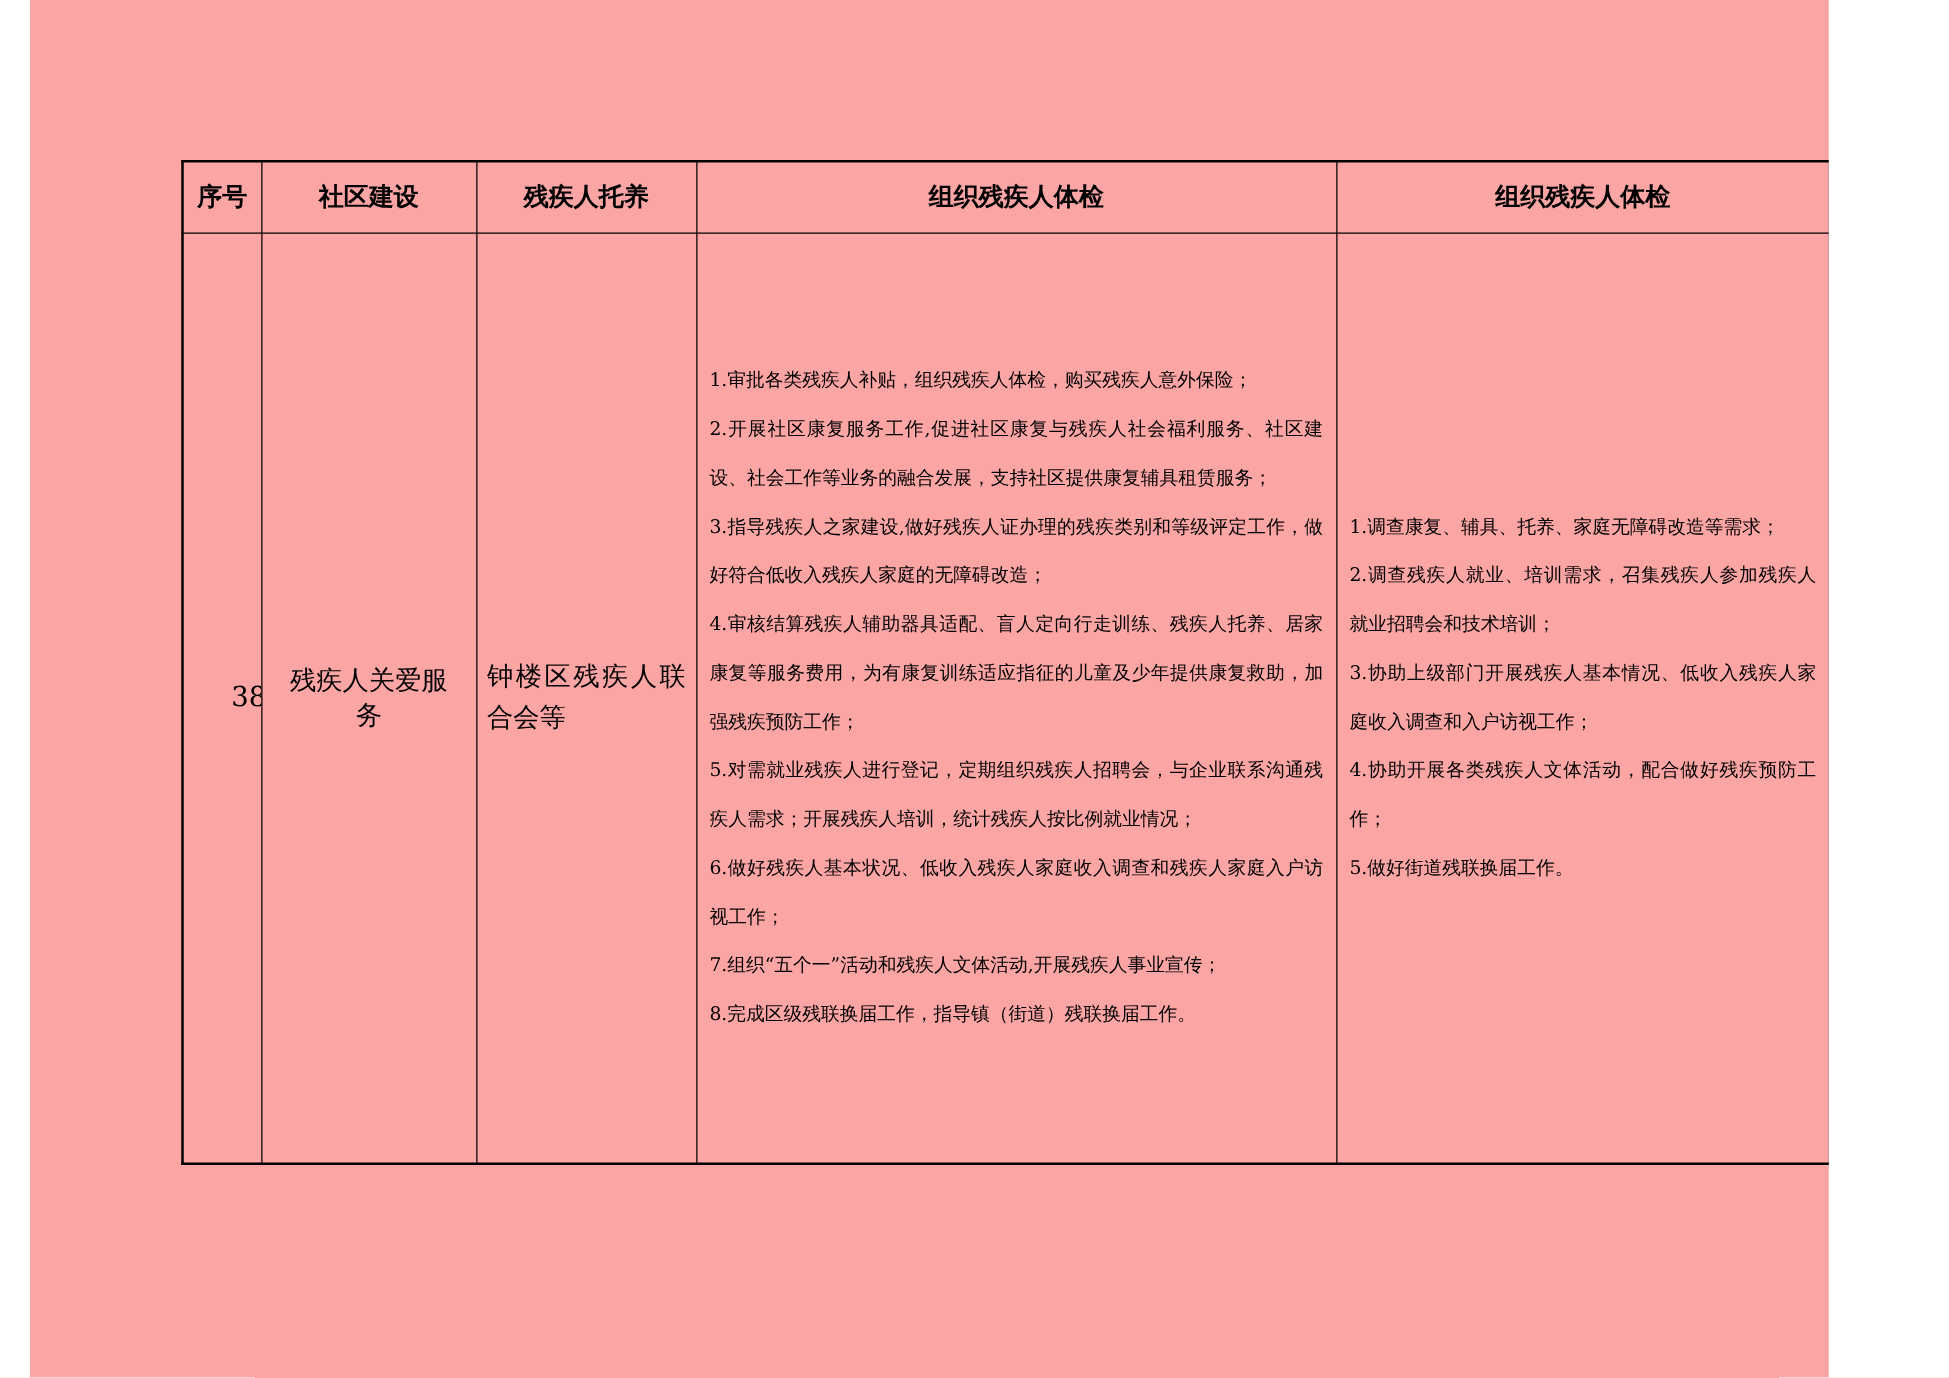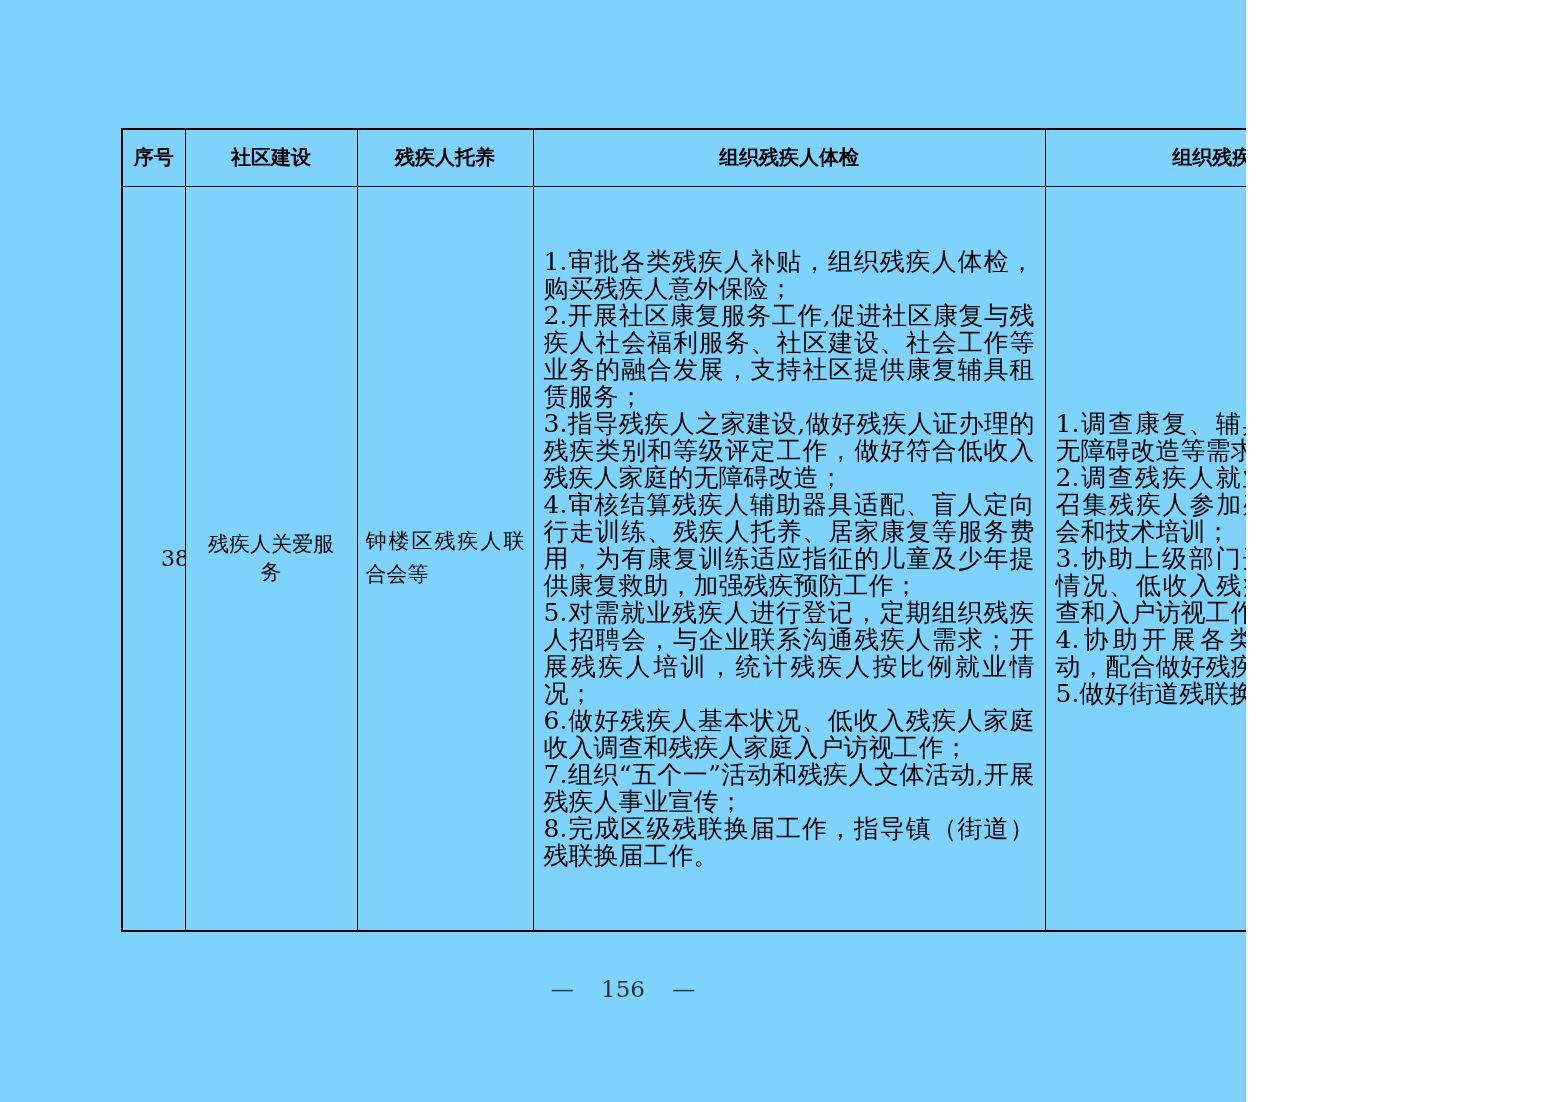--- a/index.html
+++ b/index.html
@@ -2,26 +2,27 @@
 <html><head>
 <meta charset="utf-8">
 <style>
   html, body {
     margin: 0;
     padding: 0;
     background: #ffffff;
   }
   .page {
     position: relative;
-    width: 1246px;
+    width: 1439px;
     height: 1102px;
-    background: #7dd3fc;
+    background: #fca5a5;
     overflow: hidden;
     font-family: "DejaVu Serif", serif;
     color: #000000;
+    margin-left: 24px;
   }
   table.duty-table {
     position: absolute;
     left: 121px;
     top: 128px;
     width: 1318px;
     border-collapse: collapse;
     table-layout: fixed;
     border: 2px solid #000000;
   }
@@ -55,22 +56,22 @@
     text-align: center;
     padding: 0 20px;
   }
   td.cell-dept {
     font-size: 21px;
     line-height: 33px;
     text-align: justify;
     padding: 12px 8px;
   }
   td.cell-duties {
-    font-size: 25px;
-    line-height: 27px;
+    font-size: 15px;
+    line-height: 39px;
     text-align: justify;
     white-space: pre-line;
     padding: 0 10px;
   }
   .page-footer {
     position: absolute;
     left: 0;
     top: 976px;
     width: 100%;
     text-align: center;
@@ -117,15 +118,14 @@
 8.完成区级残联换届工作，指导镇（街道）残联换届工作。</td>
         <td class="cell-duties">1.调查康复、辅具、托养、家庭无障碍改造等需求；
 2.调查残疾人就业、培训需求，召集残疾人参加残疾人就业招聘会和技术培训；
 3.协助上级部门开展残疾人基本情况、低收入残疾人家庭收入调查和入户访视工作；
 4.协助开展各类残疾人文体活动，配合做好残疾预防工作；
 5.做好街道残联换届工作。</td>
       </tr>
     </tbody>
   </table>
 
-  <div class="page-footer">— 156 —</div>
 
 </div>
 
 </body></html>

